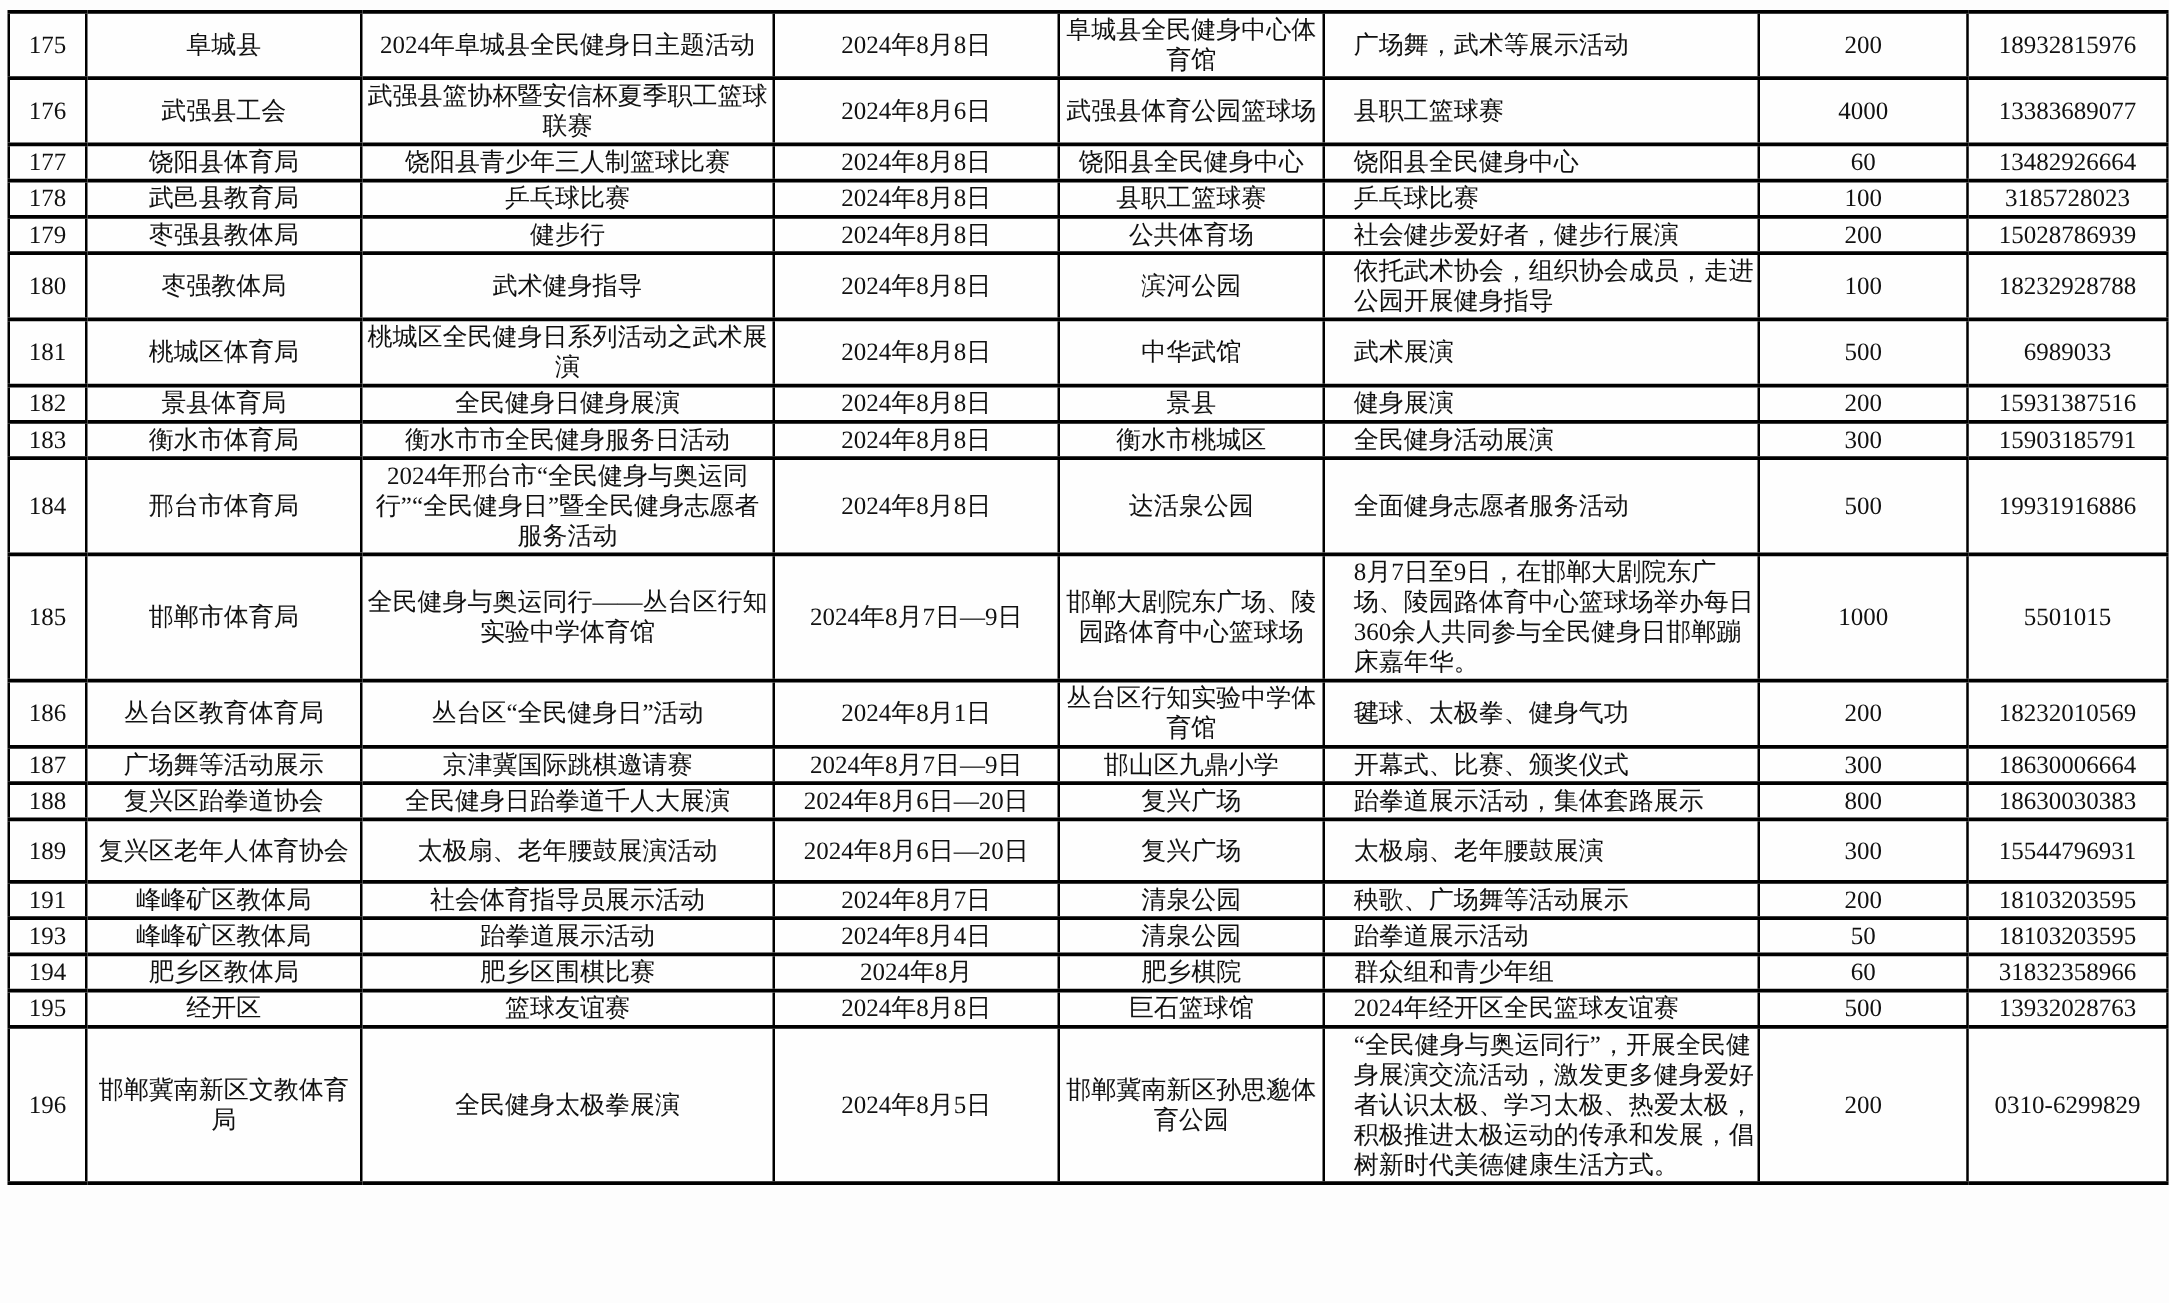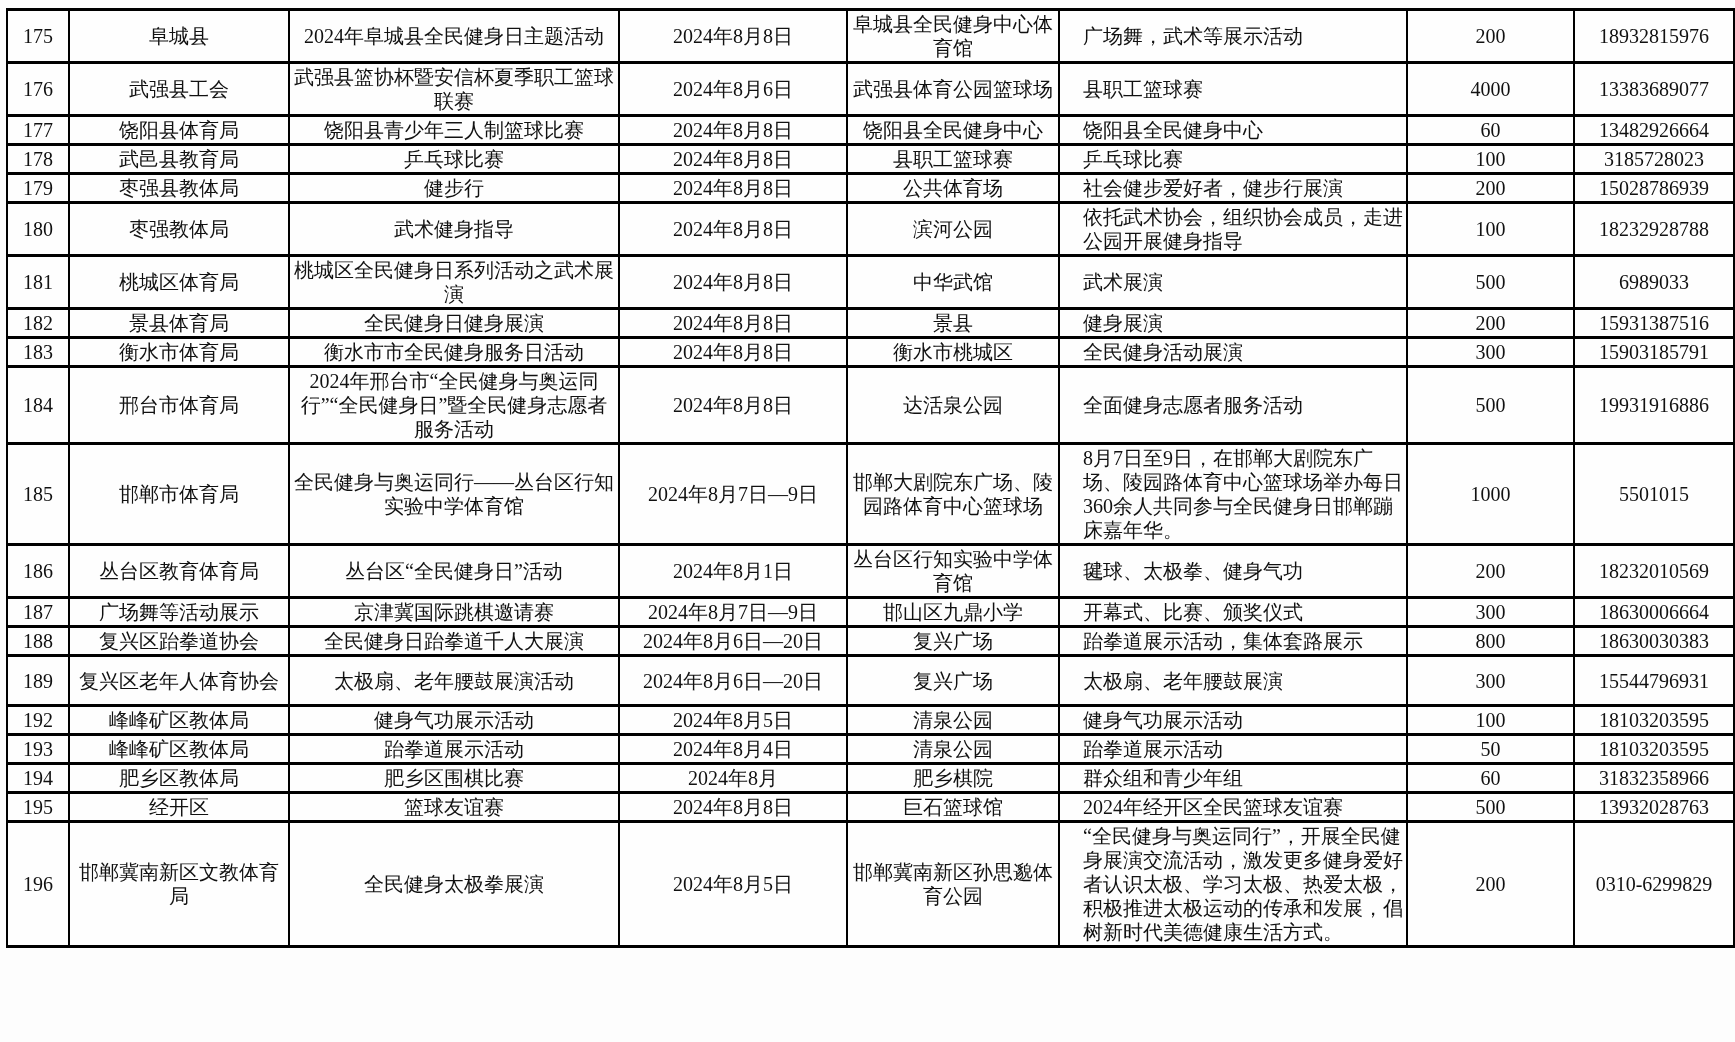--- a/index.html
+++ b/index.html
@@ -225,27 +225,27 @@
     <td class="c-id">189</td>
     <td class="c-org">复兴区老年人体育协会</td>
     <td class="c-event">太极扇、老年腰鼓展演活动</td>
     <td class="c-date">2024年8月6日—20日</td>
     <td class="c-venue">复兴广场</td>
     <td class="c-desc">太极扇、老年腰鼓展演</td>
     <td class="c-count">300</td>
     <td class="c-phone">15544796931</td>
   </tr>
         <tr>
-    <td class="c-id">192</td>
+    <td class="c-id">191</td>
     <td class="c-org">峰峰矿区教体局</td>
-    <td class="c-event">健身气功展示活动</td>
-    <td class="c-date">2024年8月5日</td>
+    <td class="c-event">社会体育指导员展示活动</td>
+    <td class="c-date">2024年8月7日</td>
     <td class="c-venue">清泉公园</td>
-    <td class="c-desc">健身气功展示活动</td>
-    <td class="c-count">100</td>
+    <td class="c-desc">秧歌、广场舞等活动展示</td>
+    <td class="c-count">200</td>
     <td class="c-phone">18103203595</td>
   </tr>
         <tr>
     <td class="c-id">193</td>
     <td class="c-org">峰峰矿区教体局</td>
     <td class="c-event">跆拳道展示活动</td>
     <td class="c-date">2024年8月4日</td>
     <td class="c-venue">清泉公园</td>
     <td class="c-desc">跆拳道展示活动</td>
     <td class="c-count">50</td>

